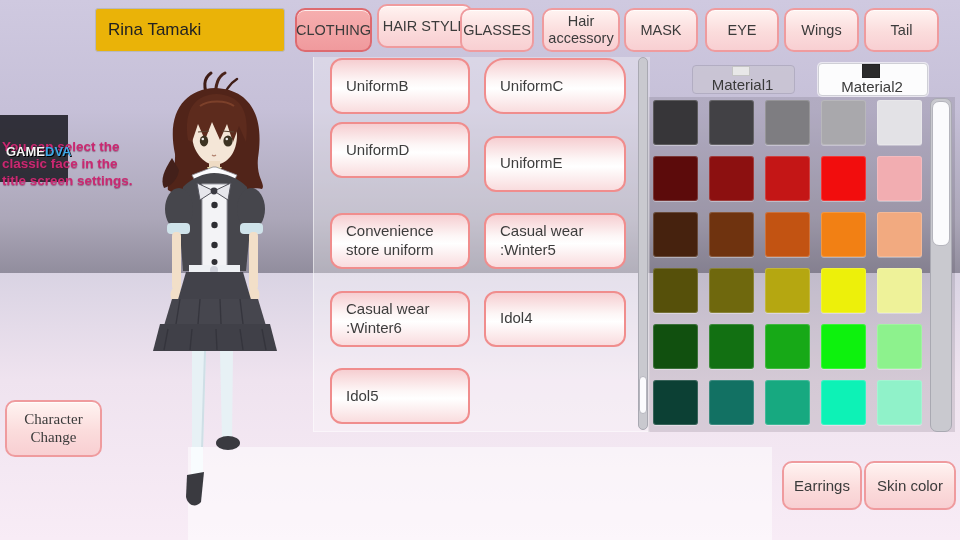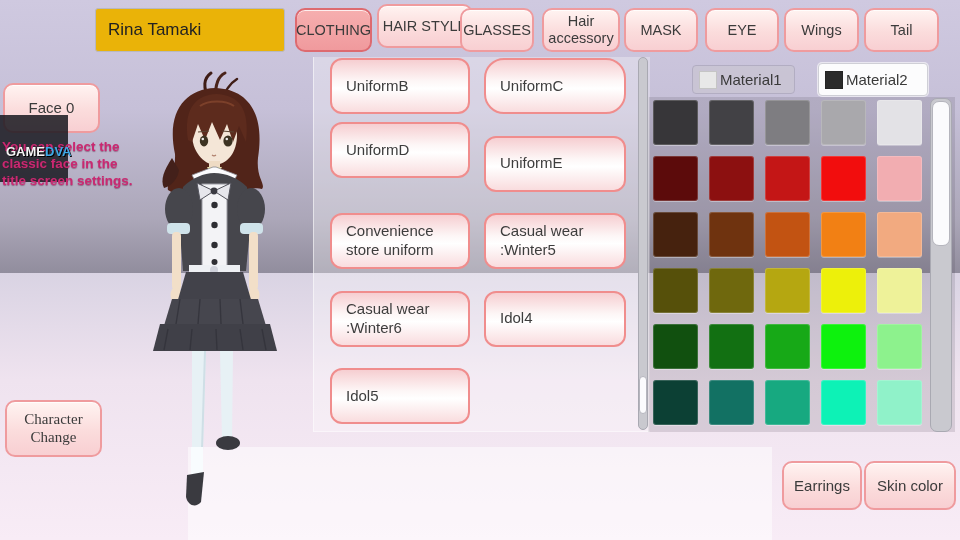--- a/index.html
+++ b/index.html
@@ -40,21 +40,21 @@
         background:rgba(255,255,255,0.30);border-left:1px solid rgba(255,255,255,.55);
         border-bottom:1px solid rgba(255,255,255,.45);overflow:hidden;}
   .list-btn{position:absolute;display:flex;align-items:center;text-align:left;
         border:2px solid #f08d8d;border-radius:12px;color:#3d3d3d;font-size:15px;line-height:1.25;
         padding:4px 8px 4px 14px;
         background:linear-gradient(180deg,#f6ced1 0%,#fdf6f6 40%,#ffffff 55%,#f9dcde 100%);}
   .vscroll{position:absolute;background:#c9c9cf;border:1px solid #a9a9b2;border-radius:5px;}
   .vthumb{position:absolute;background:#fbfbfd;border:1px solid #b5b5bd;border-radius:5px;}
 
   
-  .mat-btn{position:absolute;display:flex;align-items:center;border-radius:4px;font-size:15px;color:#3a3a3a;padding:0 8px 0 6px;}
+  .mat-btn{position:absolute;display:flex;align-items:center;border-radius:4px;font-size:15px;color:#3a3a3a;padding:0 8px 0 6px;flex-direction:column;}
   .mat-off{background:rgba(201,196,212,0.92);border:1px solid #b2adc2;}
   .mat-on{background:#fcfcfd;border:1px solid #cfcfd6;box-shadow:0 0 0 1px rgba(255,255,255,.6);}
   .mat-swatch{width:18px;height:18px;margin-right:3px;border:1px solid rgba(0,0,0,.15);}
 
   
   .palette-panel{position:absolute;left:648px;top:97px;width:307px;height:335px;
         background:rgba(58,56,70,0.15);border-left:1px solid rgba(255,255,255,.35);}
   .swatch{position:absolute;width:45px;height:45px;border-radius:3px;
         box-shadow:inset 0 0 0 1px rgba(255,255,255,.18),0 1px 0 rgba(255,255,255,.35);}
 
@@ -144,21 +144,20 @@
       <div class="pbtn tab selected" style="left: 295px; top: 8px; width: 77px; height: 44px;">CLOTHING</div>
       <div class="pbtn tab" style="left: 377px; top: 4px; width: 96px; height: 44px;">HAIR STYLE</div>
       <div class="pbtn tab" style="left: 460px; top: 8px; width: 74px; height: 44px;">GLASSES</div>
       <div class="pbtn tab" style="left: 542px; top: 8px; width: 78px; height: 44px;">Hair accessory</div>
       <div class="pbtn tab" style="left: 624px; top: 8px; width: 74px; height: 44px;">MASK</div>
       <div class="pbtn tab" style="left: 705px; top: 8px; width: 74px; height: 44px;">EYE</div>
       <div class="pbtn tab" style="left: 784px; top: 8px; width: 75px; height: 44px;">Wings</div>
       <div class="pbtn tab" style="left: 864px; top: 8px; width: 75px; height: 44px;">Tail</div>
     </div>
 
-  <div class="pbtn" style="left:3px;top:83px;width:97px;height:50px;">Face 0</div>
 
   <div class="wm-box"></div>
   <div class="wm-caption">
     <div>You can select the</div>
     <div>classic face in the</div>
     <div>title screen settings.</div>
   </div>
   <div class="wm-logo"><span class="g">GAME</span><span class="d">DVA</span></div>
 
   <div class="pbtn" style="left:5px;top:400px;width:97px;height:57px;padding:4px;font-family:Liberation Serif, serif;">Character Change</div>

